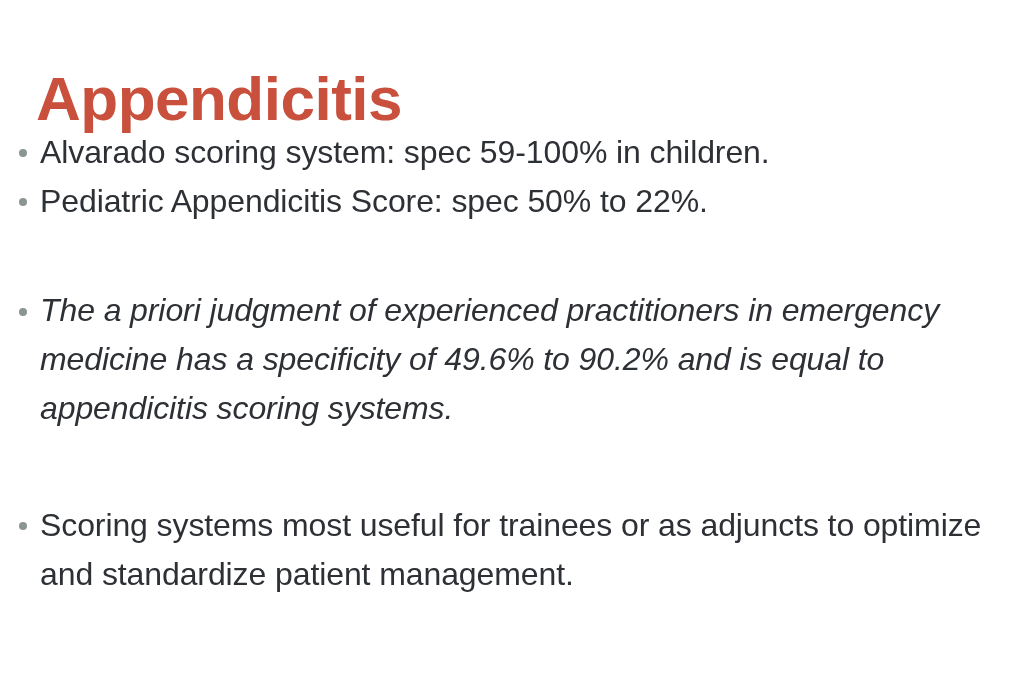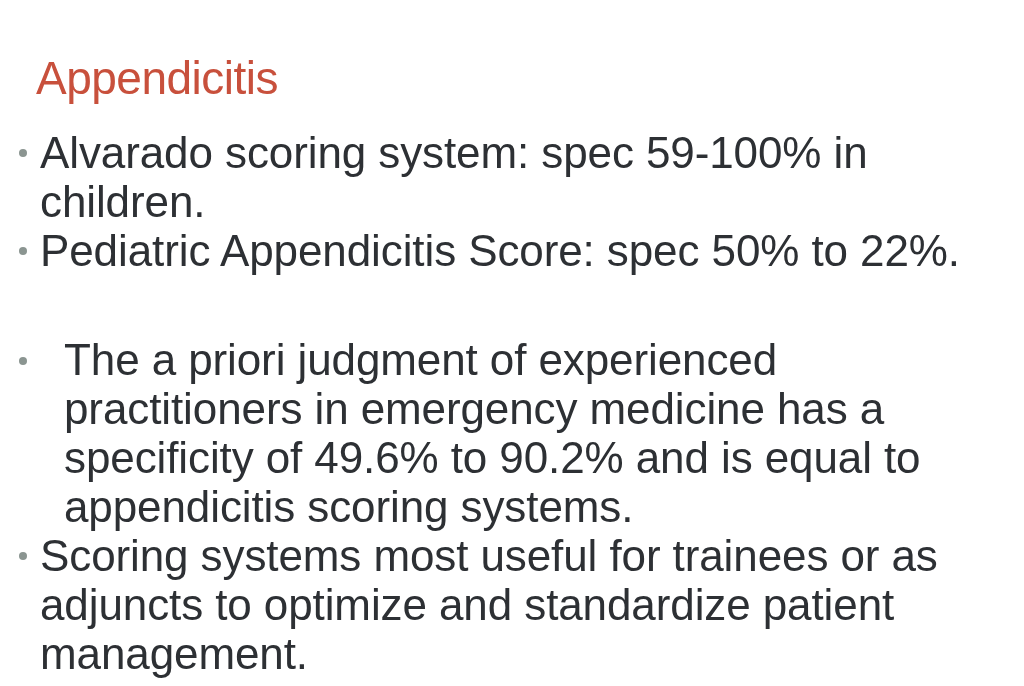--- a/index.html
+++ b/index.html
@@ -19,23 +19,23 @@
     background: #ffffff;
     overflow: hidden;
     box-sizing: border-box;
   }
 
   
   .slide-title {
     position: absolute;
     left: 36px;
     top: 20px;
-    font-size: 46px;
+    font-size: 62px;
     line-height: 1.18;
-    font-weight: normal;
+    font-weight: bold;
     color: #c8503c;
     letter-spacing: -0.5px;
     white-space: nowrap;
   }
 
   
   .bullet-list {
     position: absolute;
     left: 14px;
     top: 128px;
@@ -43,21 +43,21 @@
     margin: 0;
     padding: 0;
     list-style: none;
   }
 
   .bullet-item {
     position: relative;
     display: block;
     padding-left: 26px;
     color: #2d3034;
-    font-size: 44px;
+    font-size: 32px;
     line-height: 49px;
     font-weight: normal;
     letter-spacing: -0.1px;
   }
 
   .bullet-dot {
     position: absolute;
     left: 5px;
     top: 21px;
     width: 8px;
@@ -68,24 +68,25 @@
 
   .bullet-text {
     display: block;
   }
 
   
   .gap-before {
     margin-top: 60px;
   }
   .gap-before-lg {
+    margin-top: 68px;
   }
 
   .italic .bullet-text {
-    margin-left: 24px;
+    font-style: italic;
   }
   .italic .bullet-dot {
     top: 22px;
   }
 
   
   .wrap-block .bullet-text {
     display: block;
     max-width: 960px;
   }

